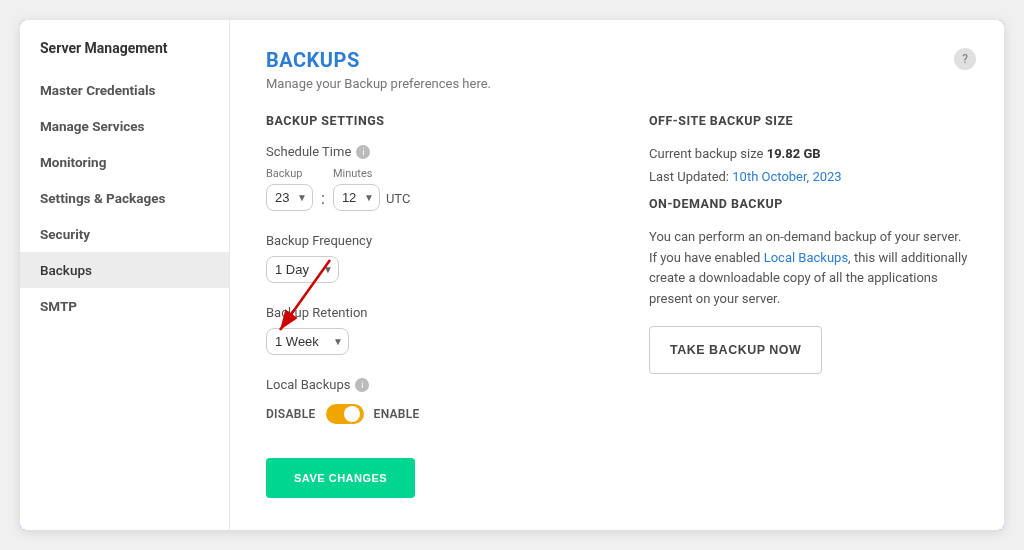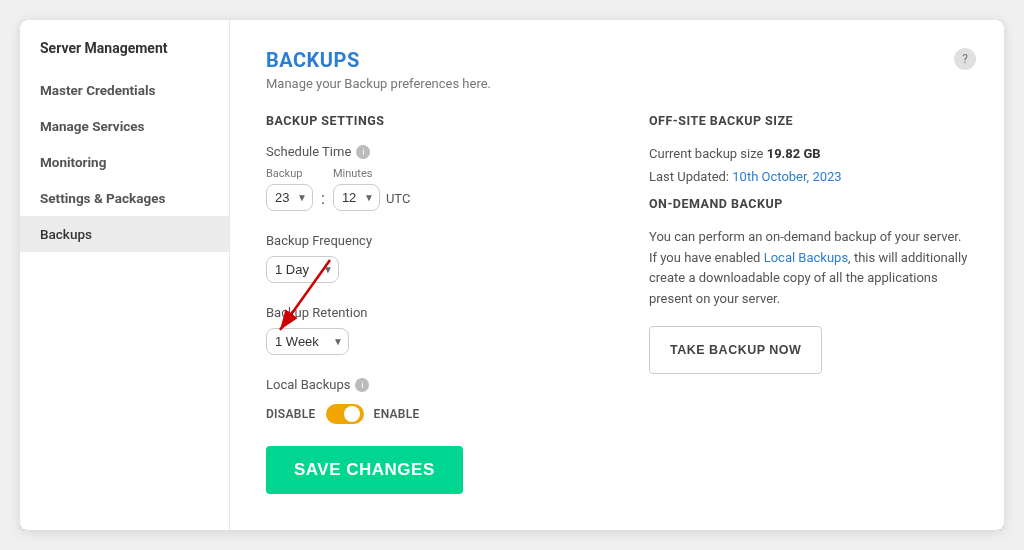--- a/index.html
+++ b/index.html
@@ -209,25 +209,25 @@
       transition: 0.3s;
       transform: translateX(16px);
     }
     
     .save-btn {
       background: #00d68f;
       color: #fff;
       border: none;
       border-radius: 4px;
       padding: 14px 28px;
-      font-size: 17px;
+      font-size: 11px;
       font-weight: 700;
       letter-spacing: 0.5px;
       cursor: pointer;
-      margin-top: 0;
+      margin-top: 12px;
     }
     
     .offsite-section {
       padding-left: 20px;
     }
     .offsite-size-text {
       font-size: 13px;
       color: #555;
       line-height: 1.6;
       margin-bottom: 4px;
@@ -279,21 +279,23 @@
 <body>
 
 <div class="container">
 
   <aside class="sidebar">
     <div class="sidebar-title">Server Management</div>
     <div class="sidebar-item">Master Credentials</div>
     <div class="sidebar-item">Manage Services</div>
     <div class="sidebar-item">Monitoring</div>
     <div class="sidebar-item">Settings &amp; Packages</div>
+    <div class="sidebar-item">Security</div>
     <div class="sidebar-item active">Backups</div>
+    <div class="sidebar-item">SMTP</div>
   </aside>
 
   <main class="main">
     <div class="page-header">
       <div class="page-title">BACKUPS</div>
       <div class="page-subtitle">Manage your Backup preferences here.</div>
     </div>
     <div class="help-icon">?</div>
 
     <div class="content-grid">

